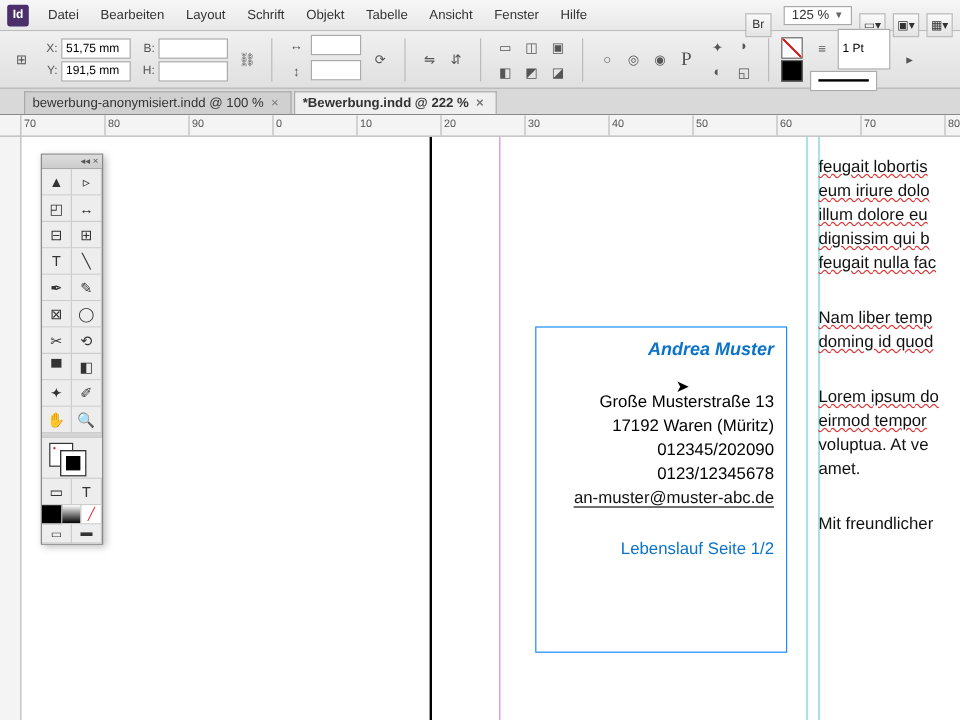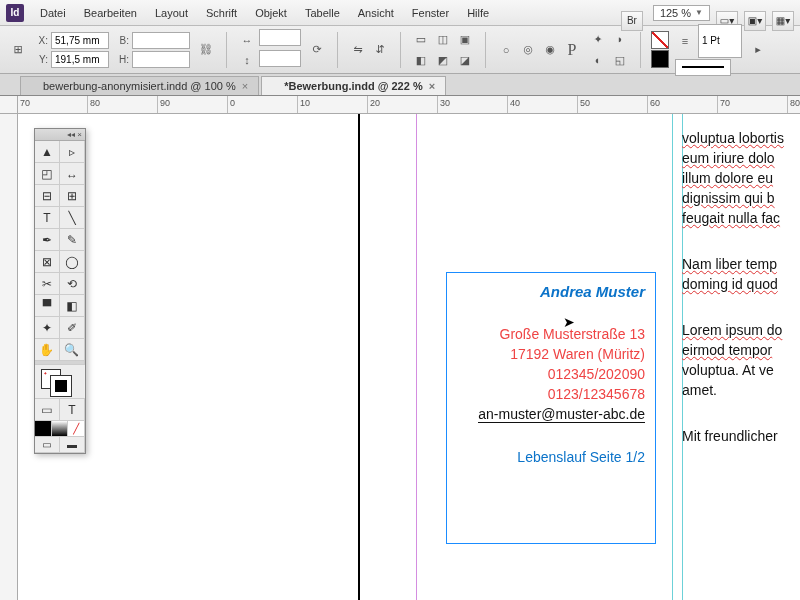--- a/index.html
+++ b/index.html
@@ -24,42 +24,42 @@
 .ctrl-ico { width:20px; height:20px; border:1px solid transparent; display:flex; align-items:center; justify-content:center; font-size:11px; color:#555; }
 .ctrl-col { display:flex; flex-direction:column; gap:1px; }
 .ctrl-row { display:flex; gap:2px; }
 .swatch { width:18px; height:18px; border:1px solid #666; }
 .stroke-field { width:44px; height:17px; border:1px solid #aaa; background:#fff; font-size:10px; padding:16px 3px; }
 .stroke-line { width:56px; height:17px; border:1px solid #aaa; background:#fff; display:flex; align-items:center; justify-content:center; }
 .stroke-line .ln { width:42px; height:2px; background:#000; }
 
 
 .doctabs { height:22px; background:#d9d9d9; display:flex; align-items:flex-end; border-bottom:1px solid #888; padding-left:20px; }
-.doctab { padding:3px 10px 3px 22px; background:#d0d0d0; border:1px solid #aaa; border-bottom:none; margin-right:2px; font-size:11px; display:flex; align-items:center; gap:6px; cursor:default; }
+.doctab { padding:3px 10px 3px 6px; background:#d0d0d0; border:1px solid #aaa; border-bottom:none; margin-right:2px; font-size:11px; display:flex; align-items:center; gap:6px; cursor:default; }
 .doctab.active { background:#efefef; font-weight:bold; }
 .doctab .x { color:#777; font-size:11px; }
 
 
 .workspace { position:relative; height:504px; background:#fff; }
 .hruler { position:absolute; top:0; left:18px; right:0; height:18px; background:#f4f4f4; border-bottom:1px solid #aaa; display:flex; overflow:hidden; }
 .vruler { position:absolute; top:18px; left:0; width:18px; bottom:0; background:#f4f4f4; border-right:1px solid #aaa; }
 .ruler-corner { position:absolute; top:0; left:0; width:18px; height:18px; background:#f4f4f4; border-right:1px solid #aaa; border-bottom:1px solid #aaa; }
 .tick { flex:0 0 70px; position:relative; font-size:9px; color:#555; }
 .tick span { position:absolute; left:2px; top:2px; }
 .tick::after { content:""; position:absolute; right:0; top:0; bottom:0; width:1px; background:#bbb; }
 
 .canvas { position:absolute; top:18px; left:18px; right:0; bottom:0; background:#fff; overflow:hidden; }
 .page-edge { position:absolute; top:0; left:340px; width:2px; height:100%; background:#000; }
 .margin-guide { position:absolute; top:0; width:1px; height:100%; background:#d48de0; }
 .col-guide { position:absolute; top:0; width:1px; height:100%; background:#6cd1d8; }
 
 
 .txtframe { position:absolute; border:1px solid #1a8cff; padding:10px 10px; text-align:right; font-family:"Segoe UI",sans-serif; }
 .txtframe .name { color:#0b73c9; font-weight:bold; font-size:15px; margin-bottom:26px;font-style:italic; }
-.txtframe .line { font-size:14px; color:#ef4444; margin-bottom:4px; }
+.txtframe .line { font-size:14px; color:#000000; margin-bottom:4px; }
 .txtframe .mail { font-size:14px; color:#111; border-bottom:1px solid #111; display:inline-block; }
 .txtframe .pg { color:#0b73c9; font-size:14px; margin-top:26px; }
 
 .bodycol { position:absolute; font-size:14px; color:#111; line-height:20px; }
 .bodycol .wavy { text-decoration:underline wavy #d33; text-decoration-thickness:1px; }
 
 .cursor-img { position:absolute; font-size:14px; color:#000; pointer-events:none; }
 
 
 .tools { position:absolute; top:128px; left:34px; width:52px; background:#e7e7e7; border:1px solid #888; box-shadow:2px 2px 6px rgba(0,0,0,.25); }
@@ -252,21 +252,21 @@
       <div class="name">Andrea Muster</div>
       <div class="line">Große Musterstraße 13</div>
       <div class="line">17192 Waren (Müritz)</div>
       <div class="line">012345/202090</div>
       <div class="line">0123/12345678</div>
       <div><span class="mail">an-muster@muster-abc.de</span></div>
       <div class="pg">Lebenslauf Seite 1/2</div>
     </div>
 
     <div class="bodycol" style="left:664px; top:14px; width:140px;">
-      <div><span class="wavy">voluptua lobortis</span></div>
+      <div><span class="wavy">feugait lobortis</span></div>
       <div><span class="wavy">eum iriure dolo</span></div>
       <div><span class="wavy">illum dolore eu</span></div>
       <div><span class="wavy">dignissim qui b</span></div>
       <div><span class="wavy">feugait nulla fac</span></div>
       <div style="height:26px"></div>
       <div><span class="wavy">Nam liber temp</span></div>
       <div><span class="wavy">doming id quod</span></div>
       <div style="height:26px"></div>
       <div><span class="wavy">Lorem ipsum do</span></div>
       <div><span class="wavy">eirmod tempor</span></div>

